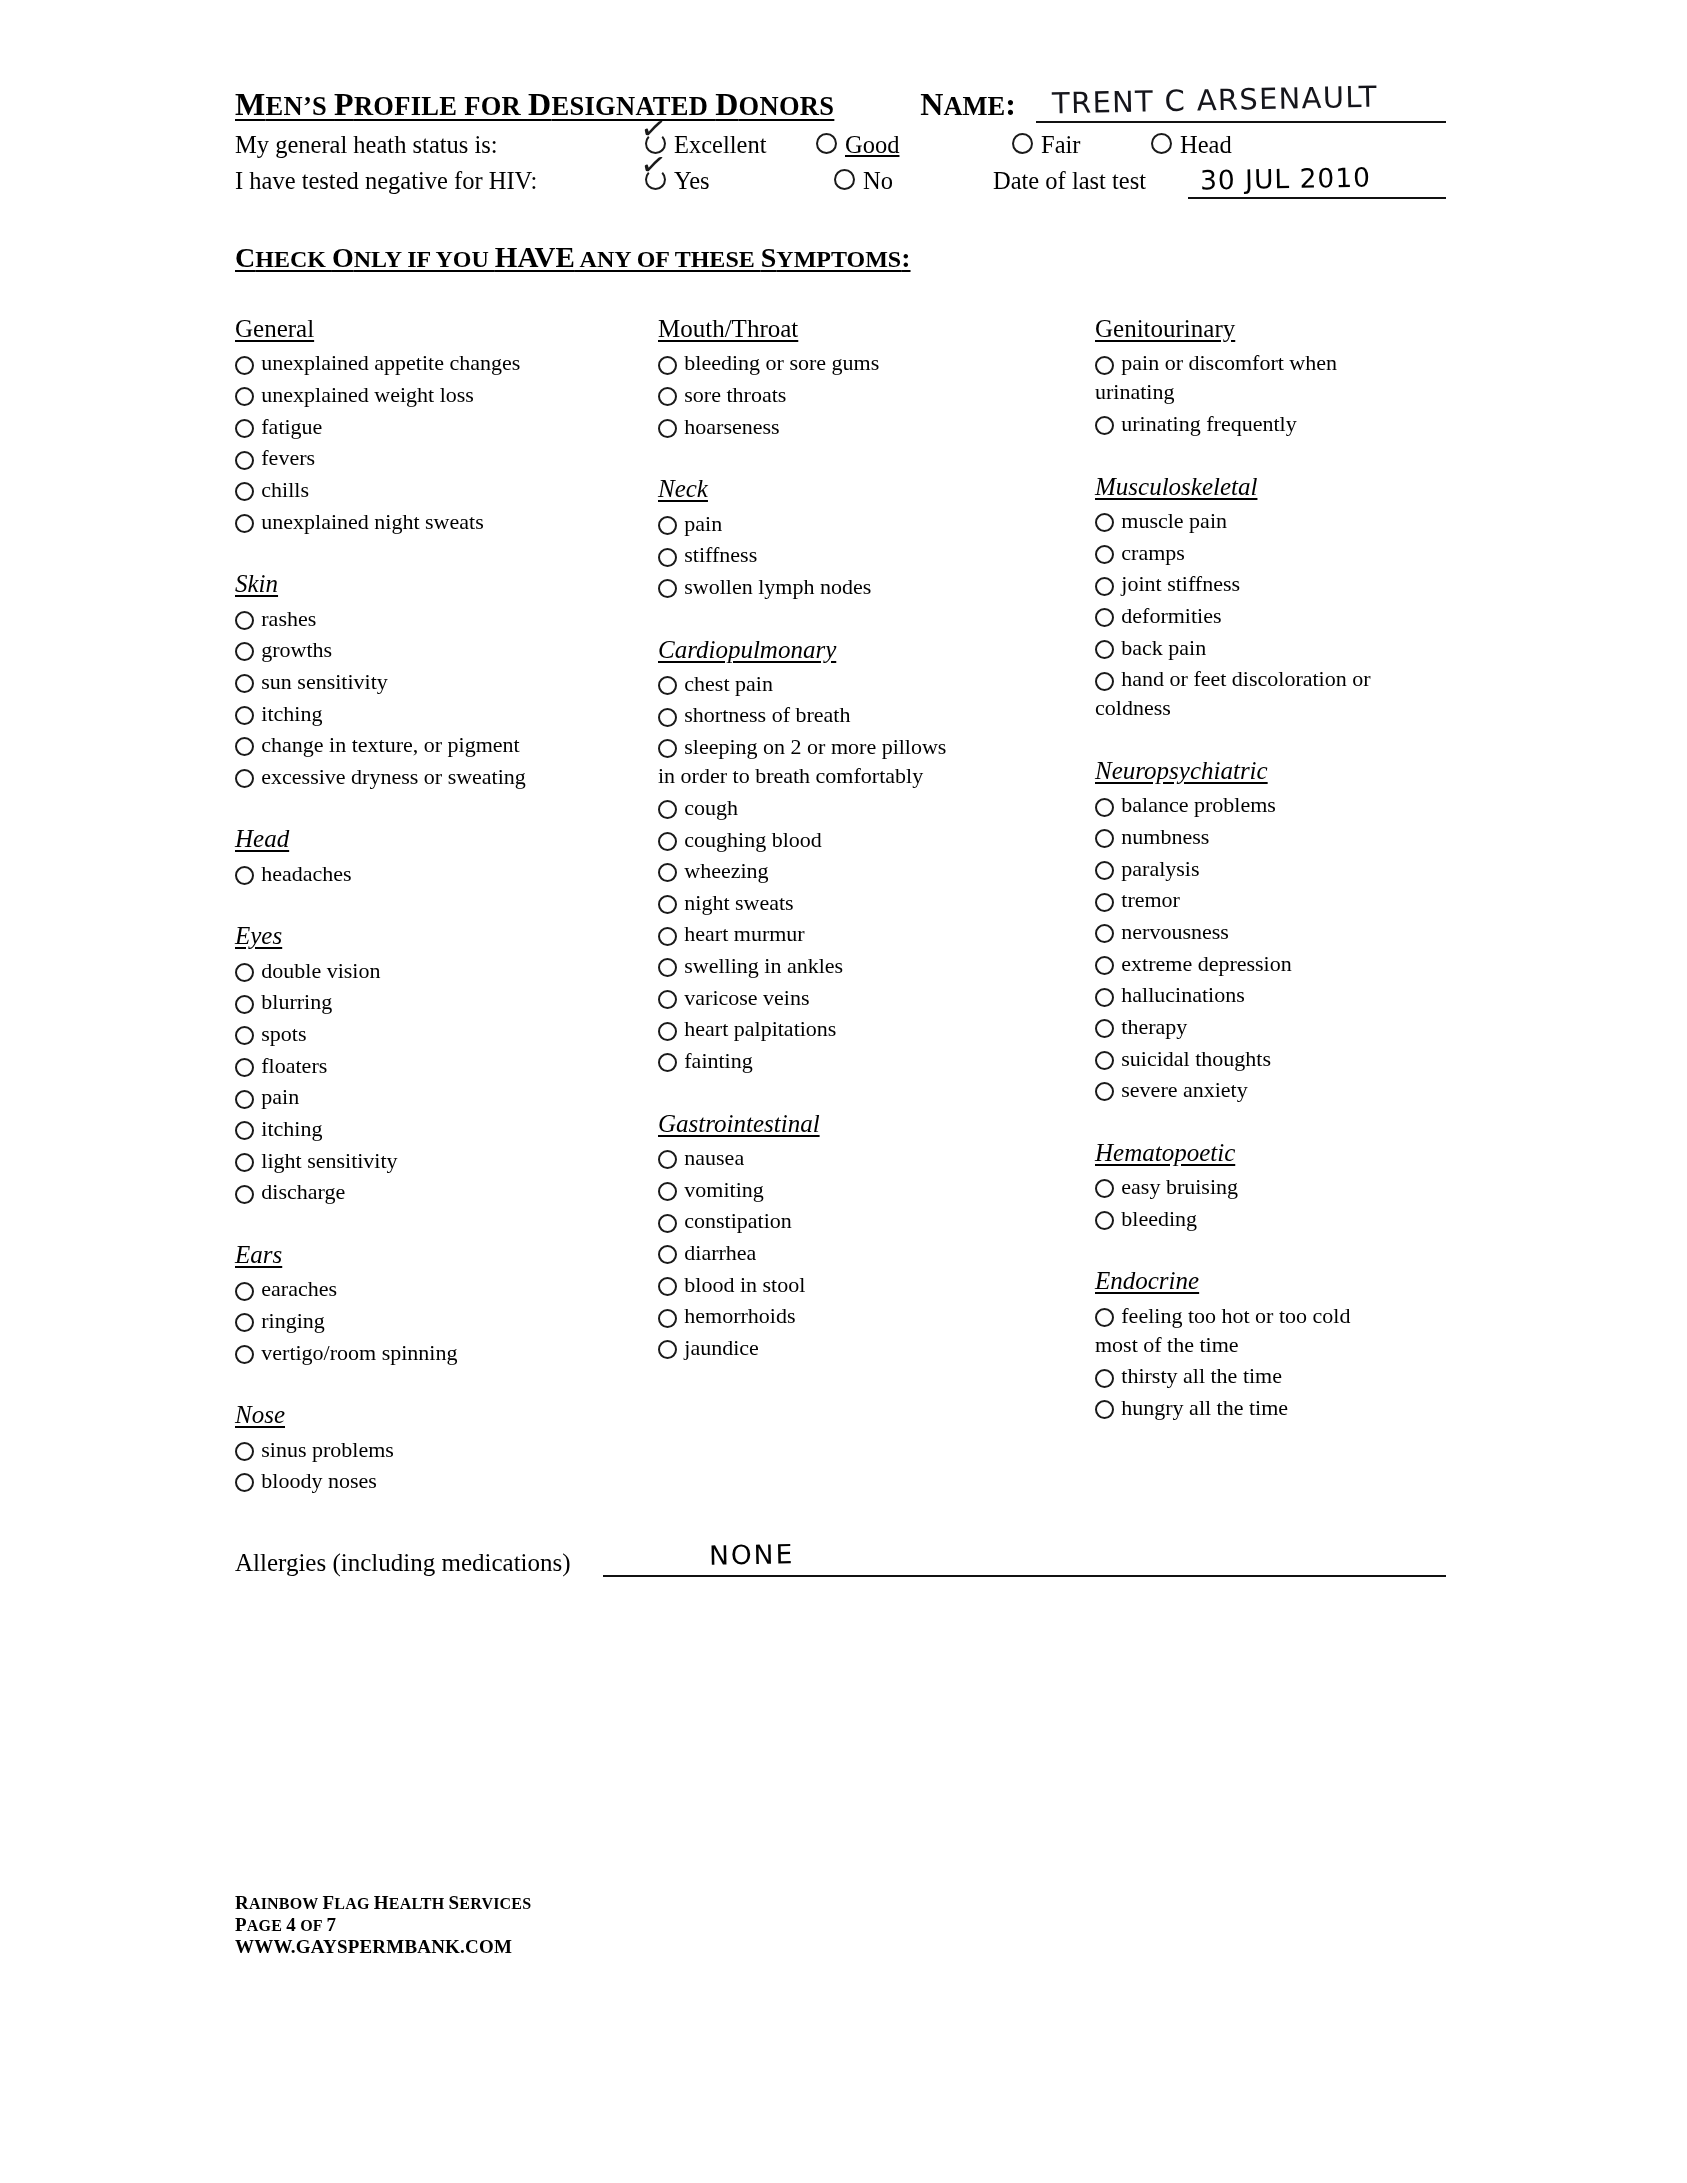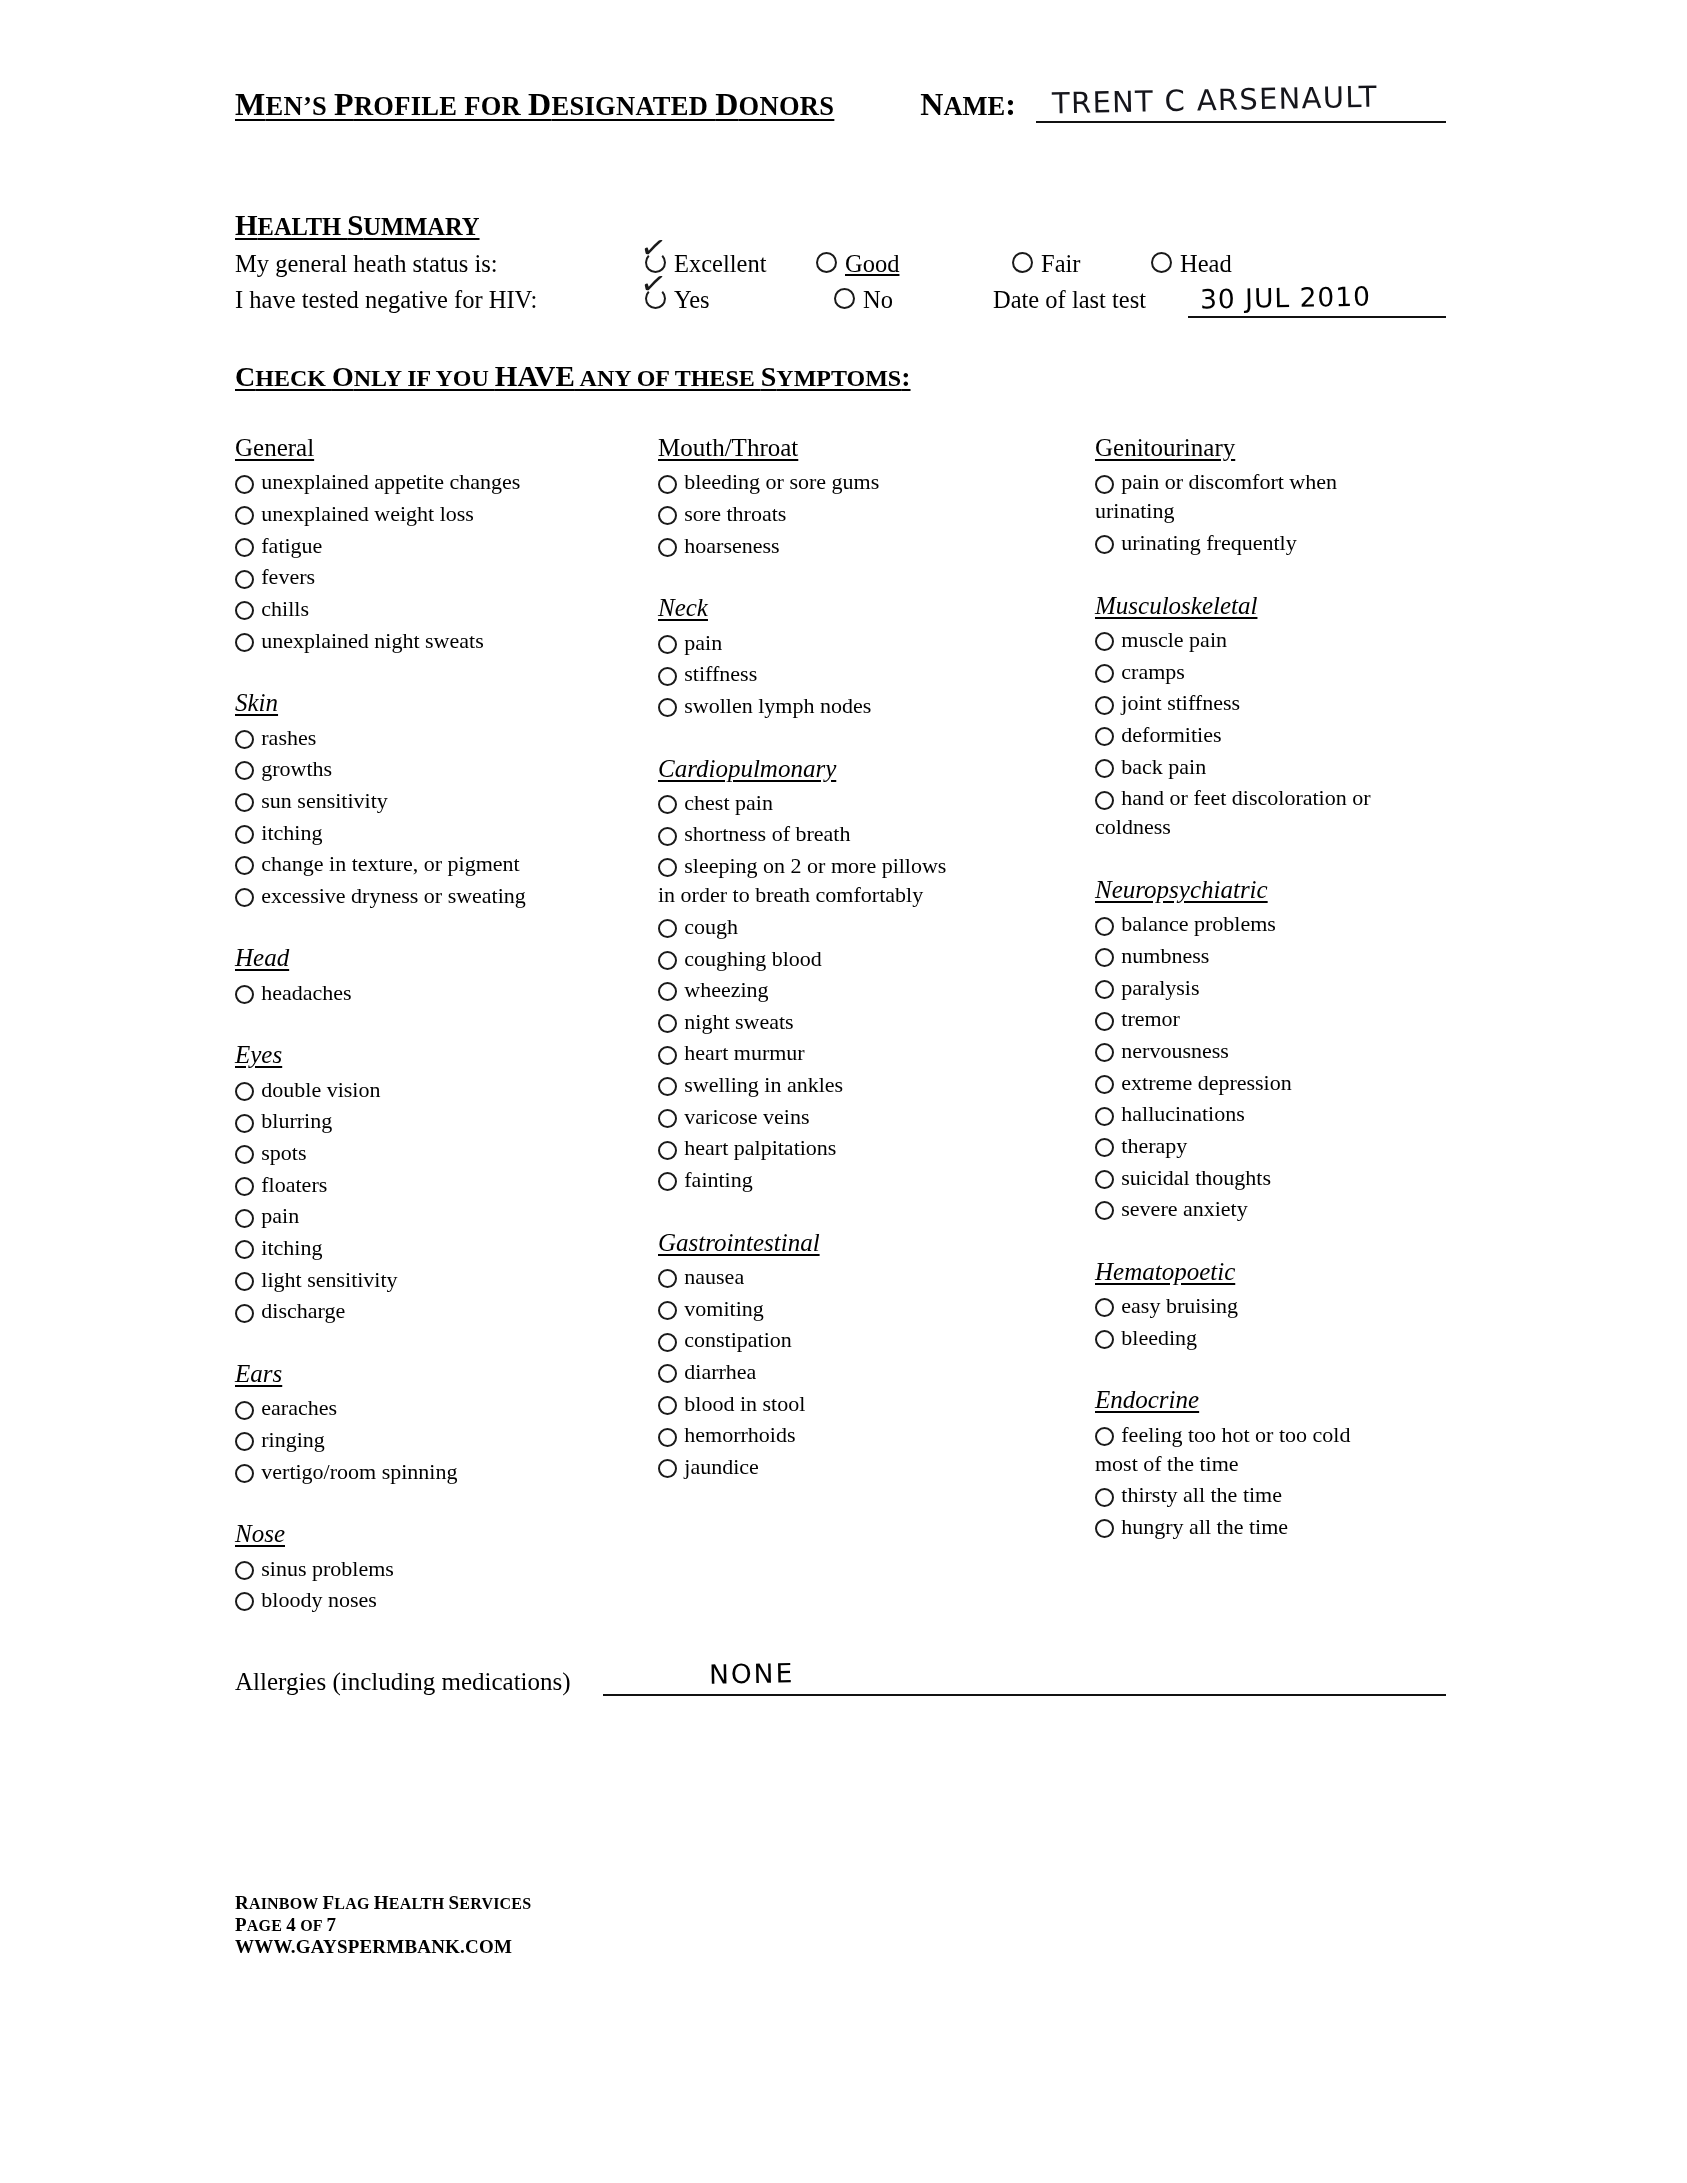--- a/index.html
+++ b/index.html
@@ -254,23 +254,20 @@
       </div>
       <div class="name-label">
         <span class="cap">N</span>AME<span class="cap">:</span>
       </div>
       <div class="name-line">
         <span class="hand">TRENT C ARSENAULT</span>
       </div>
     </div>
 
     
-    <div class="section-head">
-      <span class="cap">H</span>EALTH <span class="cap">S</span>UMMARY
-    </div>
 
     <div class="hs-row">
       <div class="hs-label">My general heath status is:</div>
       <div class="opt opt-excellent">
         <span class="bubble gap"></span>
         <span class="checkmark">✓</span>
         <span>Excellent</span>
       </div>
       <div class="opt opt-good">
         <span class="bubble"></span>

